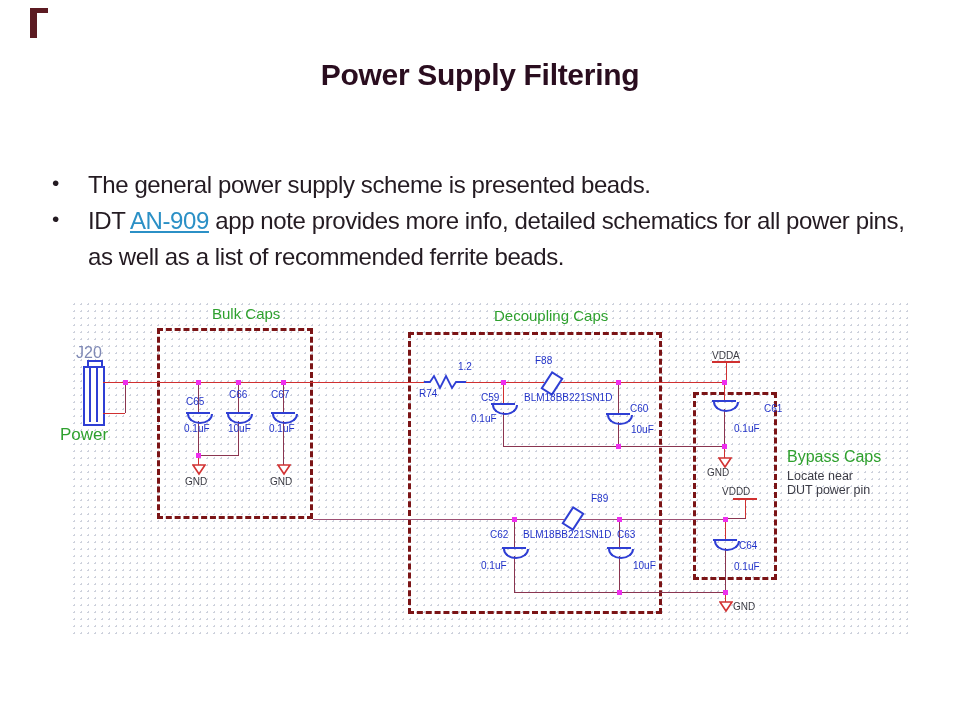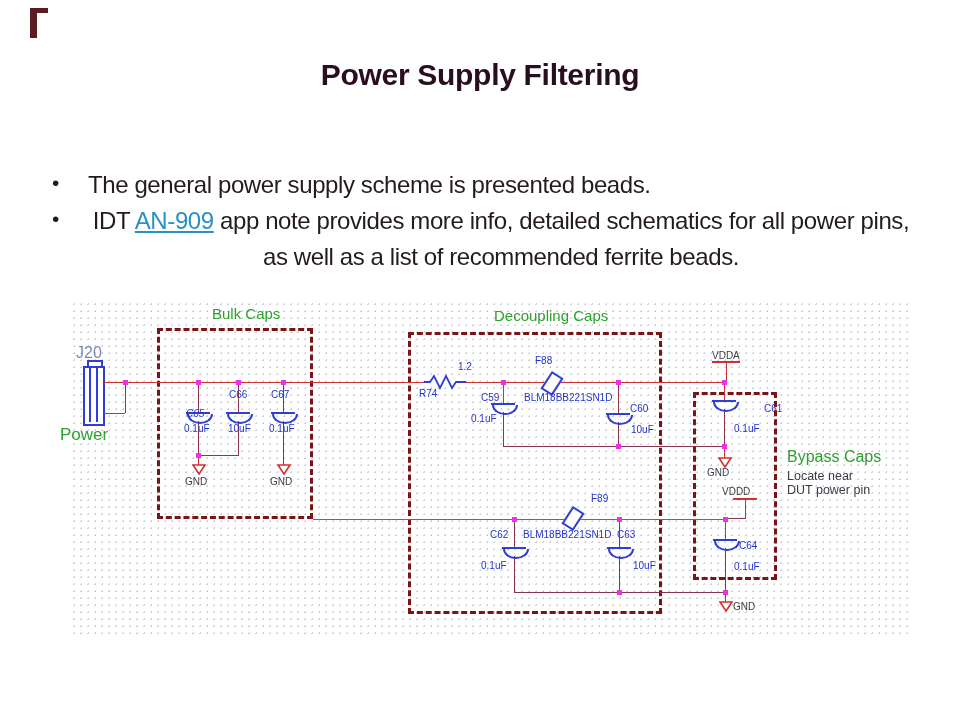--- a/index.html
+++ b/index.html
@@ -36,21 +36,21 @@
 
 <div class="abs corner" style="left:30px;top:8px;width:18px;height:5px;"></div>
 <div class="abs corner" style="left:30px;top:8px;width:7px;height:30px;"></div>
 
 <div class="abs title">Power Supply Filtering</div>
 
 <div class="abs bullet-dot" style="left:52px;top:171px;">•</div>
 <div class="abs bullet-text" style="left:88px;top:167px;width:830px;">The general power supply scheme is presented beads.</div>
 
 <div class="abs bullet-dot" style="left:52px;top:207px;">•</div>
-<div class="abs bullet-text" style="left:88px;top:203px;width:826px;text-align:center;"><span>IDT </span><span class="link">AN-909</span><span> app note provides more info, detailed schematics for all power pins, as well as a list of recommended ferrite beads.</span></div>
+<div class="abs bullet-text" style="left:88px;top:203px;width:826px;"><span>IDT </span><span class="link">AN-909</span><span> app note provides more info, detailed schematics for all power pins, as well as a list of recommended ferrite beads.</span></div>
 
 <div class="abs grid" style="left:68px;top:298px;width:840px;height:338px;"></div>
 
 <div class="abs dashed-box" style="left:157px;top:328px;width:150px;height:185px;"></div>
 <div class="abs dashed-box" style="left:408px;top:332px;width:248px;height:276px;"></div>
 <div class="abs dashed-box" style="left:693px;top:392px;width:78px;height:182px;"></div>
 
 <div class="abs sec-label" style="left:212px;top:305px;">Bulk Caps</div>
 <div class="abs sec-label" style="left:494px;top:307px;">Decoupling Caps</div>
 <div class="abs sec-label" style="left:787px;top:448px;font-size:16px;">Bypass Caps</div>
@@ -133,21 +133,21 @@
 <div class="abs arc" style="left:607px;top:415px;width:22px;"></div>
 <div class="abs plate" style="left:712px;top:400px;width:24px;"></div>
 <div class="abs arc" style="left:713px;top:402px;width:22px;"></div>
 <div class="abs plate" style="left:502px;top:547px;width:24px;"></div>
 <div class="abs arc" style="left:503px;top:549px;width:22px;"></div>
 <div class="abs plate" style="left:607px;top:547px;width:24px;"></div>
 <div class="abs arc" style="left:608px;top:549px;width:22px;"></div>
 <div class="abs plate" style="left:713px;top:539px;width:24px;"></div>
 <div class="abs arc" style="left:714px;top:541px;width:22px;"></div>
 
-<div class="abs clabel" style="left:186px;top:408px;font-style:italic;">C65</div>
+<div class="abs clabel" style="left:186px;top:396px;">C65</div>
 <div class="abs clabel" style="left:229px;top:389px;">C66</div>
 <div class="abs clabel" style="left:271px;top:389px;">C67</div>
 <div class="abs clabel" style="left:184px;top:423px;">0.1uF</div>
 <div class="abs clabel" style="left:228px;top:423px;">10uF</div>
 <div class="abs clabel" style="left:269px;top:423px;">0.1uF</div>
 <div class="abs clabel" style="left:481px;top:392px;">C59</div>
 <div class="abs clabel" style="left:471px;top:413px;">0.1uF</div>
 <div class="abs clabel" style="left:630px;top:403px;">C60</div>
 <div class="abs clabel" style="left:631px;top:424px;">10uF</div>
 <div class="abs clabel" style="left:764px;top:403px;">C61</div>

